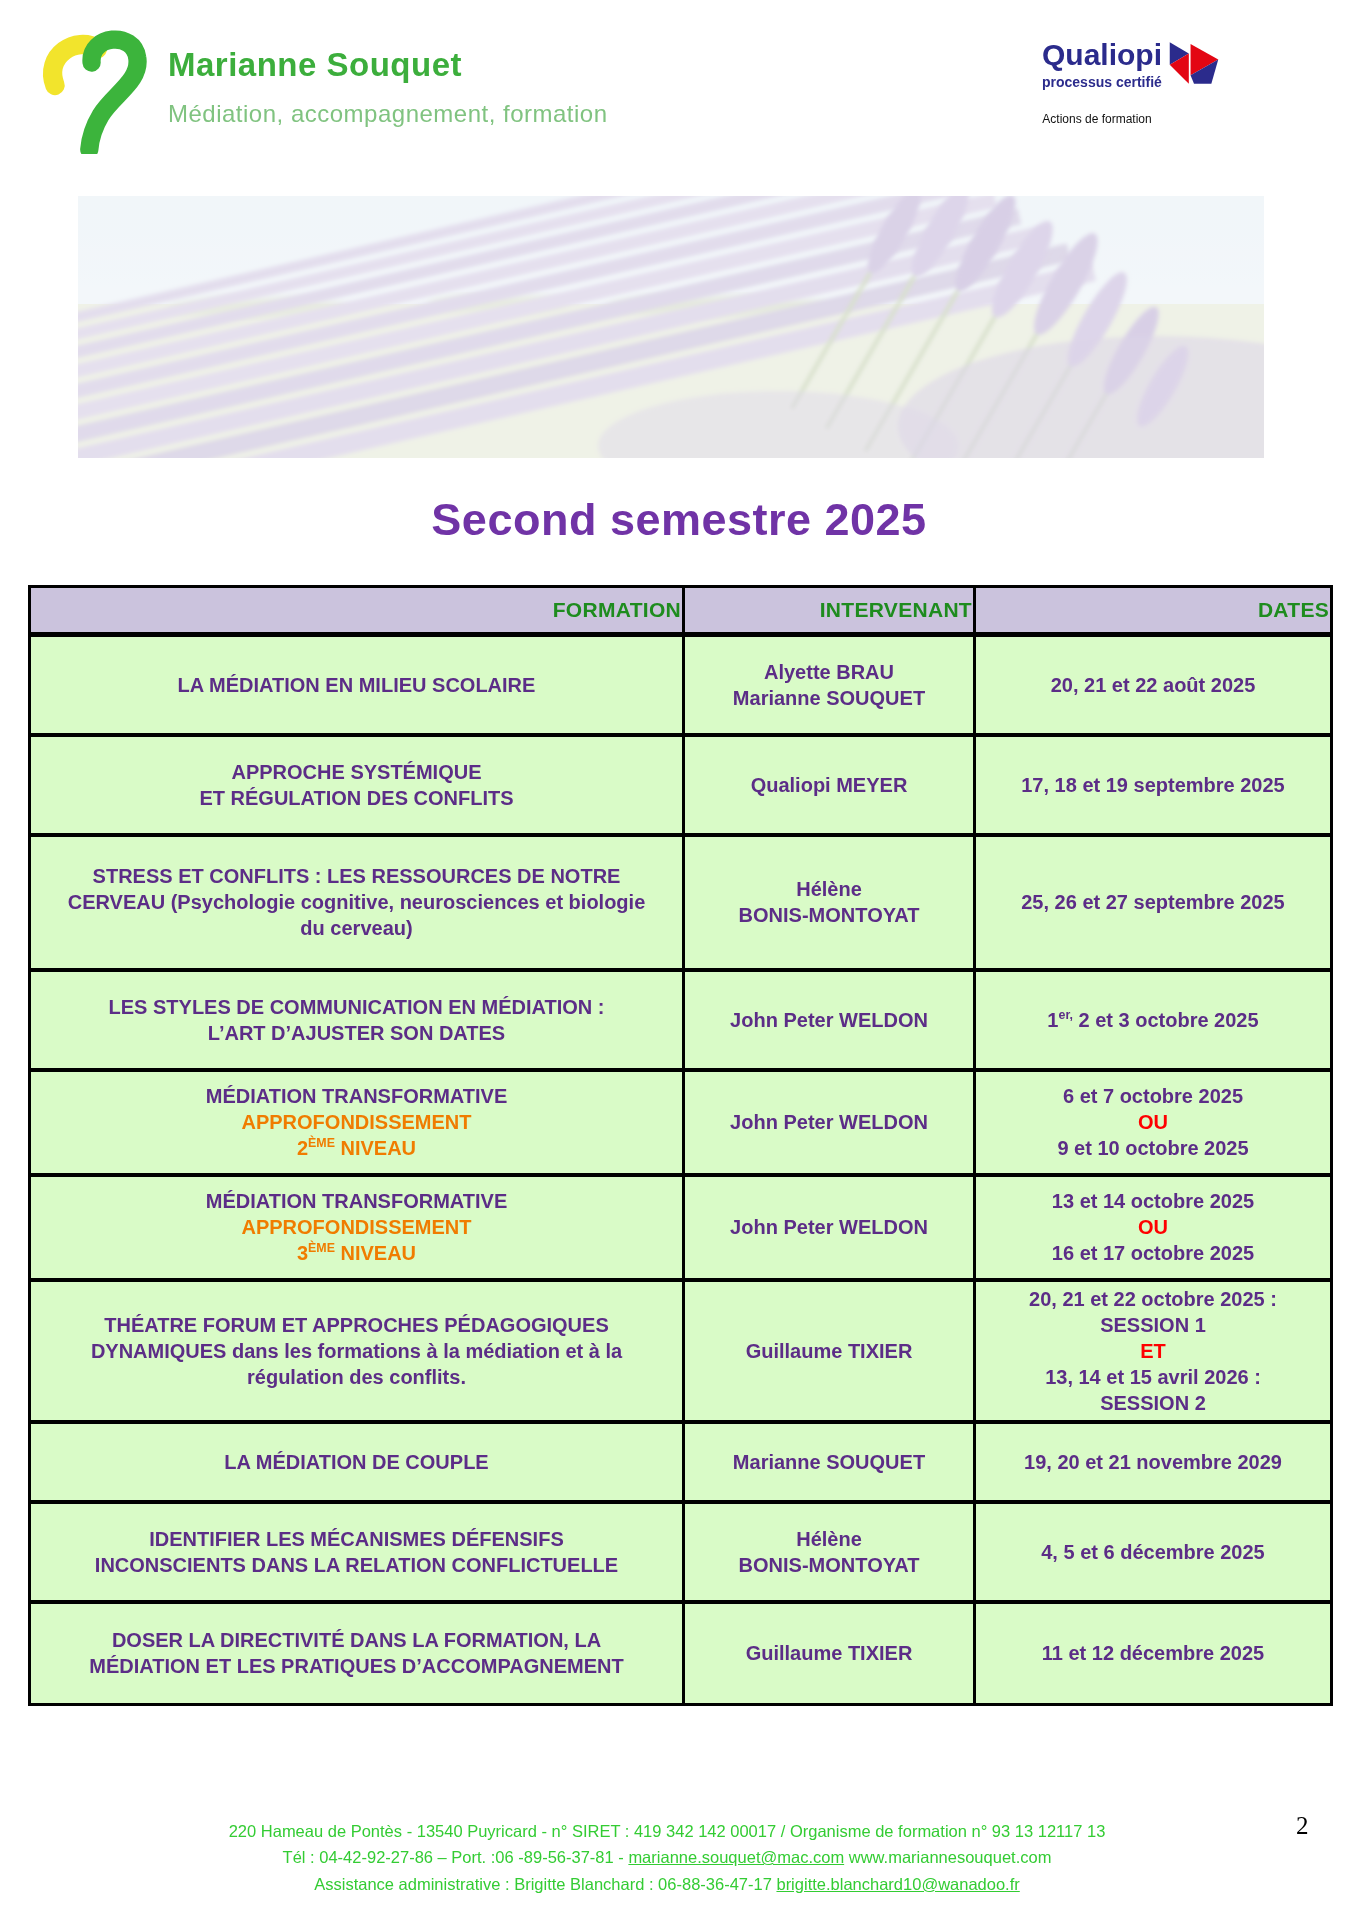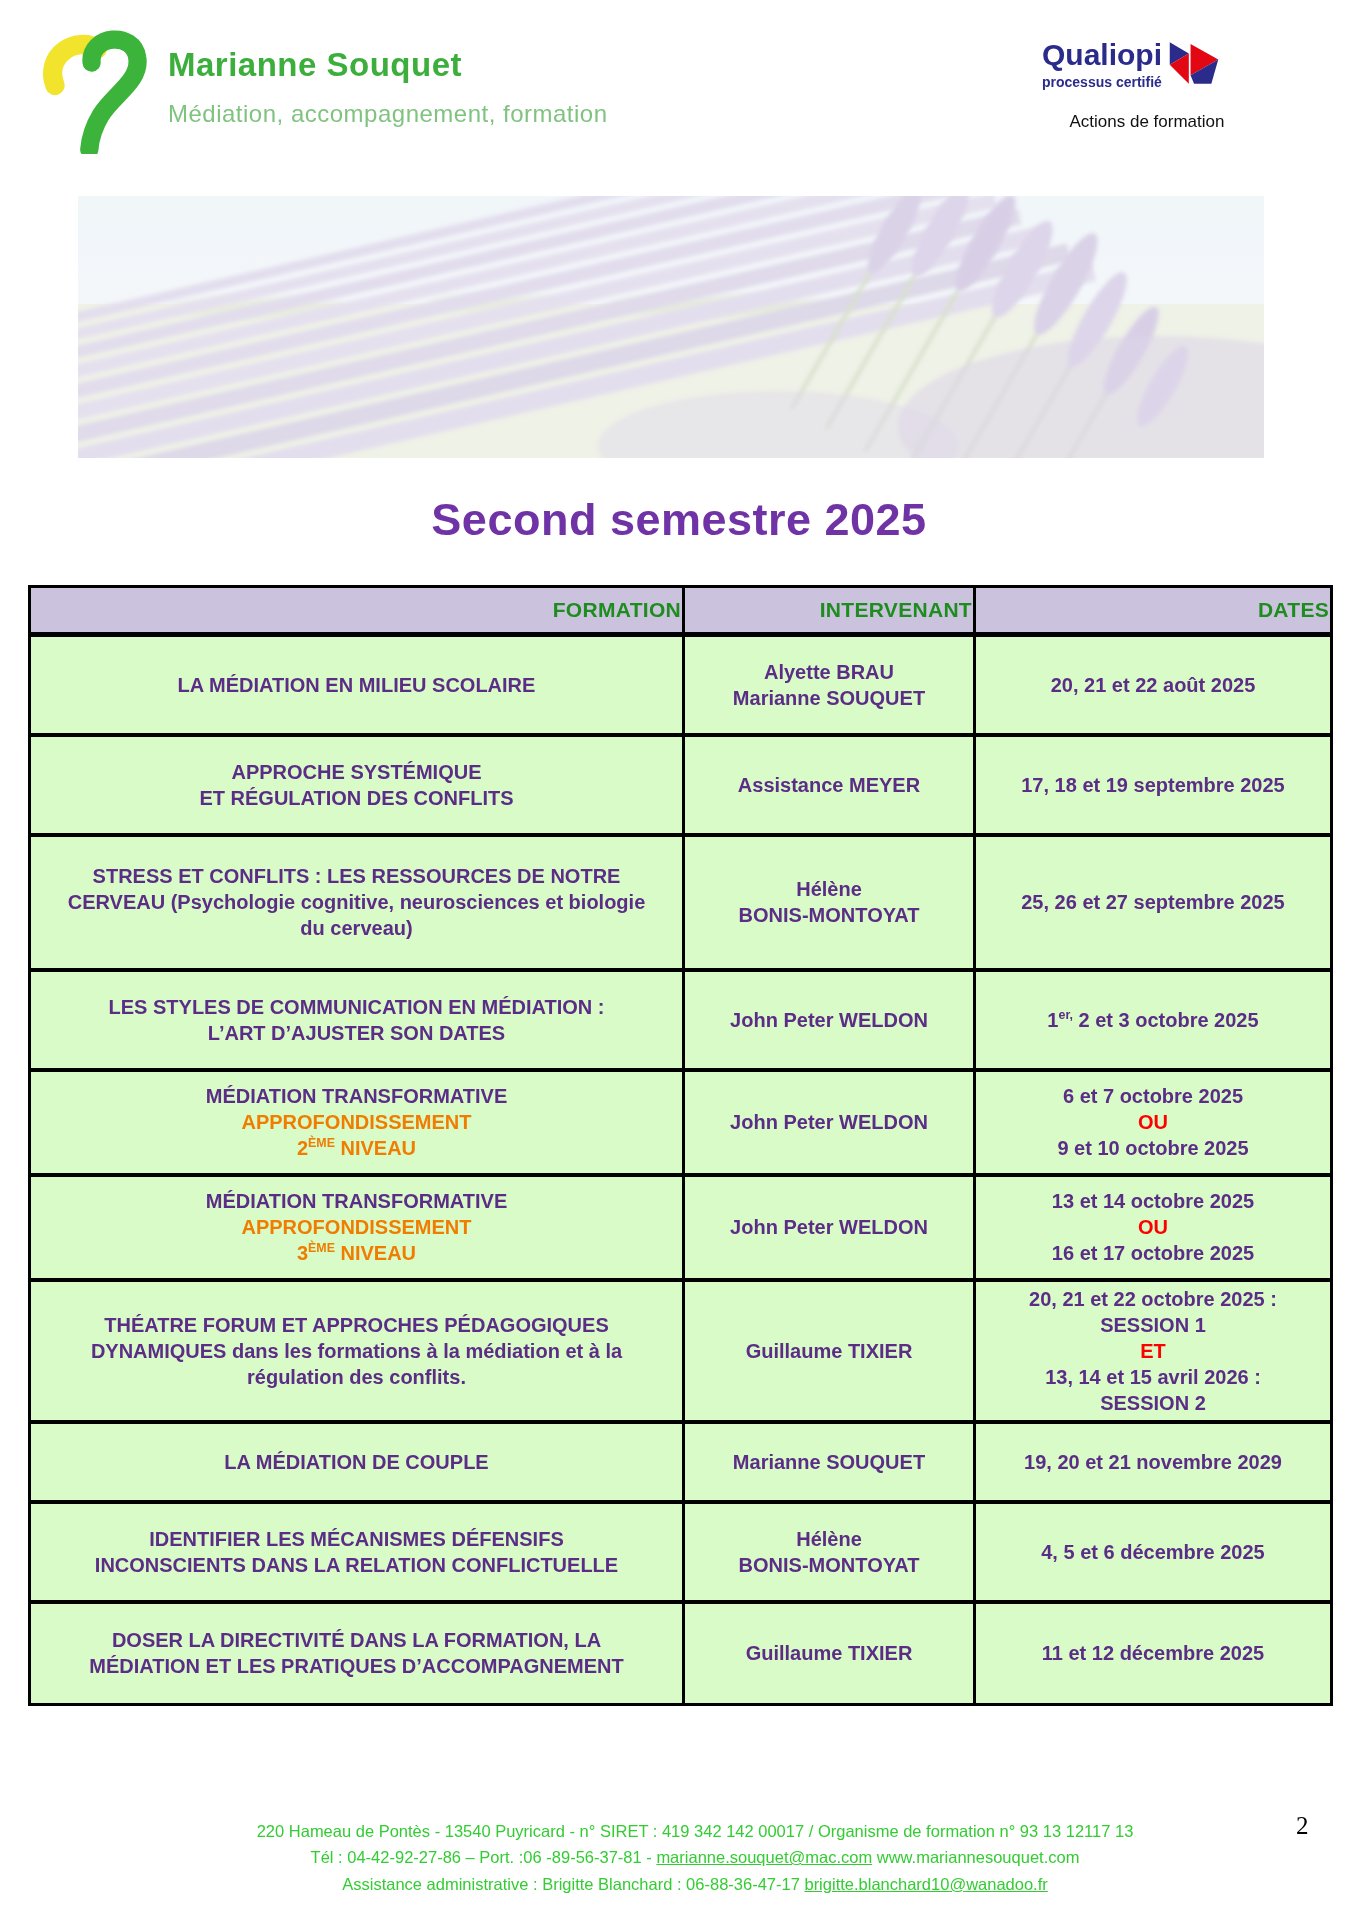--- a/index.html
+++ b/index.html
@@ -28,22 +28,22 @@
   .brand-logo{width:118px;height:128px;flex:0 0 auto;}
   .brand-text{margin-left:14px;padding-top:20px;}
   .brand-name{font-size:33px;font-weight:bold;color:var(--brand-green);letter-spacing:.5px;}
   .brand-tagline{font-size:24px;color:var(--tagline-green);margin-top:16px;letter-spacing:.5px;}
 
   .qualiopi{position:absolute;left:1042px;top:40px;width:230px;}
   .qualiopi-top{display:flex;align-items:flex-start;}
   .qualiopi-name{font-size:30px;font-weight:bold;color:var(--qualiopi-navy);line-height:1;}
   .qualiopi-subtitle{font-size:14px;font-weight:bold;color:var(--qualiopi-navy);margin-top:4px;}
   .qualiopi-arrows{width:52px;height:46px;margin-left:6px;flex:0 0 auto;}
-  .qualiopi-caption{position:absolute;left:1022px;top:112px;width:250px;text-align:center;
-    font-size:17px;color:#111;}
+  .qualiopi-caption{position:absolute;left:972px;top:112px;width:250px;text-align:center;
+    font-size:12px;color:#111;}
 
   
   .banner{position:absolute;left:78px;top:196px;width:1186px;height:262px;overflow:hidden;}
   .banner svg{display:block;width:100%;height:100%;}
 
   
   .page-title{position:absolute;left:28px;top:494px;width:1302px;text-align:center;
     font-size:45px;font-weight:bold;color:var(--title-purple);letter-spacing:.5px;}
 
   
@@ -61,21 +61,21 @@
     text-align:center;vertical-align:middle;padding:4px 10px;
   }
   .formations td.formation{padding:4px 28px;}
   .line{font-size:20px;font-weight:bold;line-height:1.3;}
   .c-purple{color:var(--table-purple);}
   .c-orange{color:var(--accent-orange);}
   .c-red{color:var(--accent-red);}
   .line sup{font-size:.62em;line-height:0;}
 
   
-  .footer{position:absolute;left:44px;top:1818px;width:1302px;text-align:center;
+  .footer{position:absolute;left:16px;top:1818px;width:1302px;text-align:center;
     color:var(--footer-green);font-size:16.5px;line-height:1.6;}
   .footer-link{text-decoration:underline;cursor:pointer;}
   .page-number{position:absolute;left:1296px;top:1812px;font-family:"Liberation Serif", serif;
     font-size:25px;color:#000;}
 </style>
 </head>
 <body>
 
 <div class="brand">
   <svg class="brand-logo" viewBox="0 0 100 112" aria-hidden="true">
@@ -189,21 +189,21 @@
         <td class="dates">
           <div class="line c-purple"><span>20, 21 et 22 août 2025</span></div>
         </td>
       </tr>
       <tr style="height: 100px;">
         <td class="formation">
           <div class="line c-purple"><span>APPROCHE SYSTÉMIQUE</span></div>
           <div class="line c-purple"><span>ET RÉGULATION DES CONFLITS</span></div>
         </td>
         <td class="intervenant">
-          <div class="line c-purple"><span>Assistance MEYER</span></div>
+          <div class="line c-purple"><span>Qualiopi MEYER</span></div>
         </td>
         <td class="dates">
           <div class="line c-purple"><span>17, 18 et 19 septembre 2025</span></div>
         </td>
       </tr>
       <tr style="height: 135px;">
         <td class="formation">
           <div class="line c-purple"><span>STRESS ET CONFLITS : LES RESSOURCES DE NOTRE CERVEAU (Psychologie cognitive, neurosciences et biologie du cerveau)</span></div>
         </td>
         <td class="intervenant">

